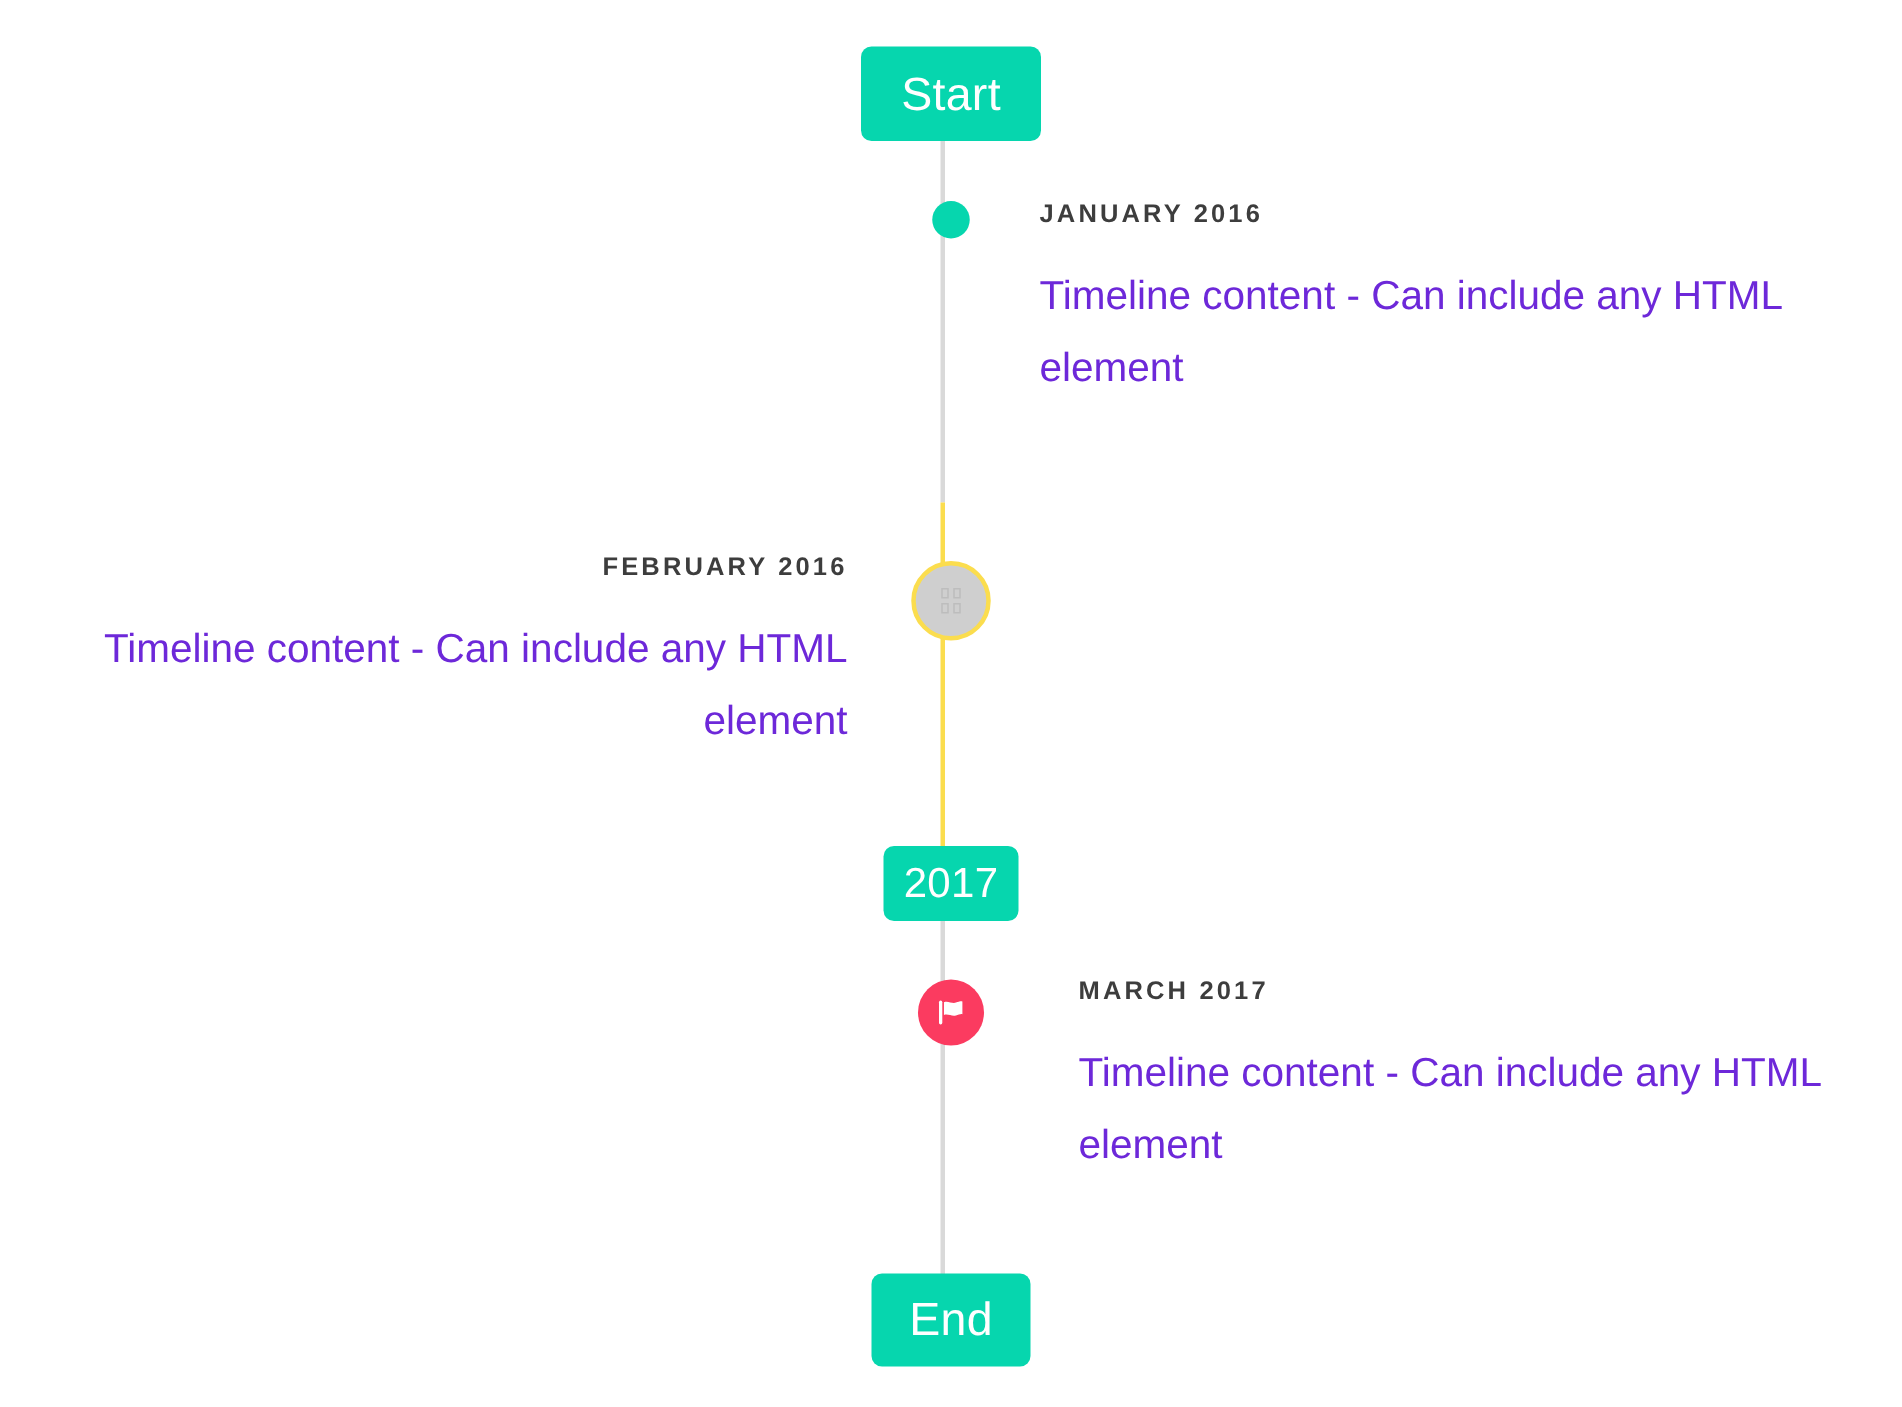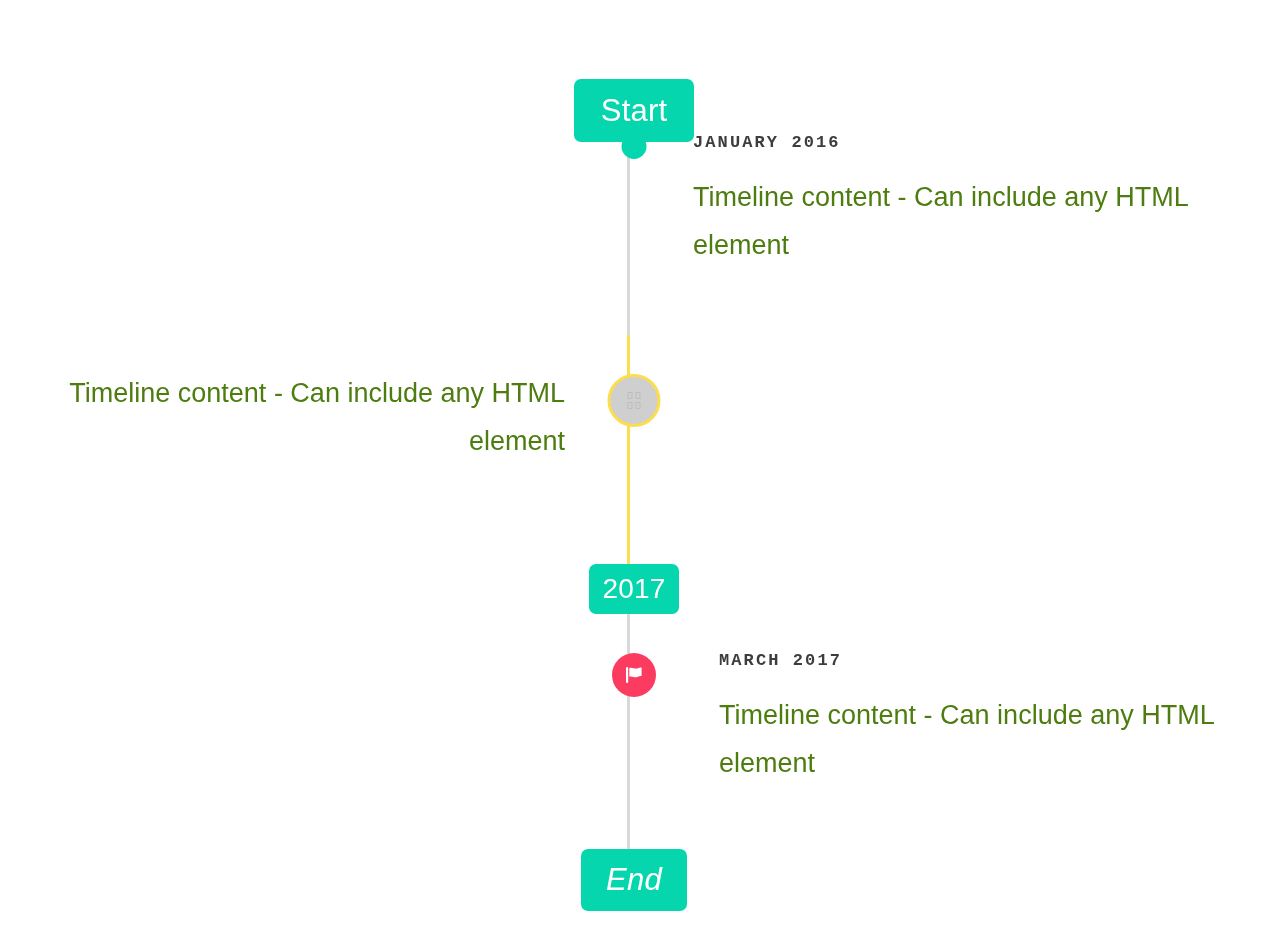--- a/index.html
+++ b/index.html
@@ -45,34 +45,32 @@
     justify-content: center;
     letter-spacing: 0.2px;
     white-space: nowrap;
     box-sizing: border-box;
   }
   .badge-start {
     top: 31px;
     width: 120px;
     height: 63px;
     font-size: 31px;
-    margin-top: 48px;
   }
   .badge-year {
     top: 564px;
     width: 90px;
     height: 50px;
     font-size: 28px;
   }
   .badge-end {
     top: 849px;
     width: 106px;
     height: 62px;
     font-size: 31px;
-    font-style: italic;
   }
 
   
   .marker {
     position: absolute;
     left: 50%;
     transform: translateX(-50%);
     border-radius: 50%;
     display: flex;
     align-items: center;
@@ -124,25 +122,24 @@
   .entry-right { left: 693px; width: 528px; text-align: left; }
   .entry-left  { left: 41px;  width: 524px; text-align: right; }
 
   .entry-date {
     font-size: 17px;
     font-weight: bold;
     letter-spacing: 2.1px;
     color: #3d3d3d;
     margin: 0 0 22px 0;
     line-height: 1;
-    font-family: Liberation Mono, monospace;
   }
   .entry-body {
     font-size: 27px;
-    color: #4d7c0f;
+    color: #6d28d9;
     line-height: 1.78;
     margin: 0;
     font-weight: 400;
   }
 
   .entry-jan { top: 134px; }
   .entry-feb { top: 369px; }
   .entry-mar { top: 652px; margin-left: 26px; }
 </style>
 </head>
@@ -164,20 +161,21 @@
 
   <div class="marker marker-ring">
     <span class="tofu">
       <span></span>
         <span></span>
         <span></span>
         <span></span>
     </span>
   </div>
   <div class="entry entry-left entry-feb">
+    <p class="entry-date">FEBRUARY 2016</p>
     <p class="entry-body">Timeline content - Can include any HTML element</p>
   </div>
 
   <div class="badge badge-year">2017</div>
 
   <div class="marker marker-flag">
     <svg class="flag-icon" width="22" height="22" viewBox="0 0 22 22" aria-hidden="true">
       <rect x="3" y="3" width="2.2" height="16" rx="1.1" fill="#ffffff"></rect>
       <path d="M6.3 4.1 C9 2.9 11.6 5.3 14.3 4.4 C16 3.8 17.4 3.3 18.6 3.6
                L18.6 12.1 C17.2 11.9 15.9 12.5 14.3 13.0

